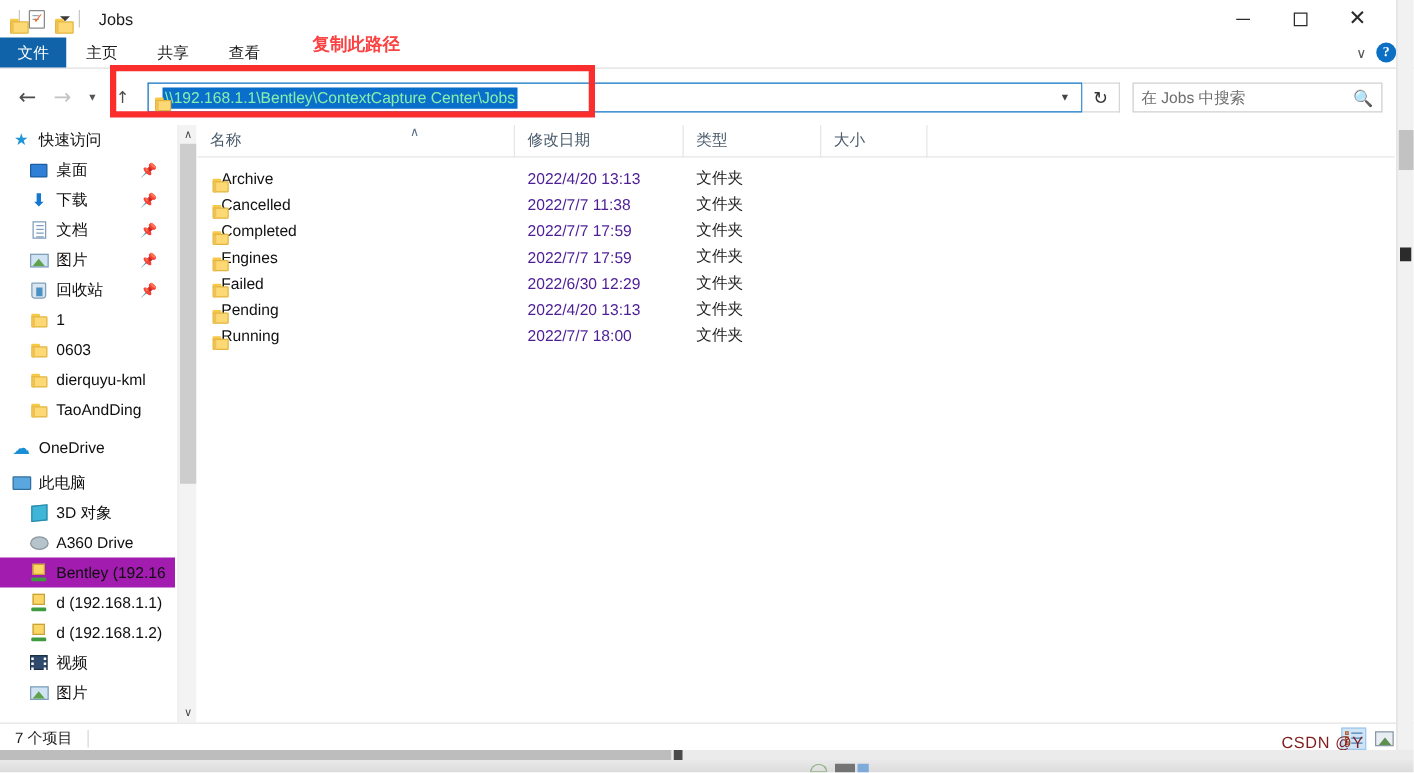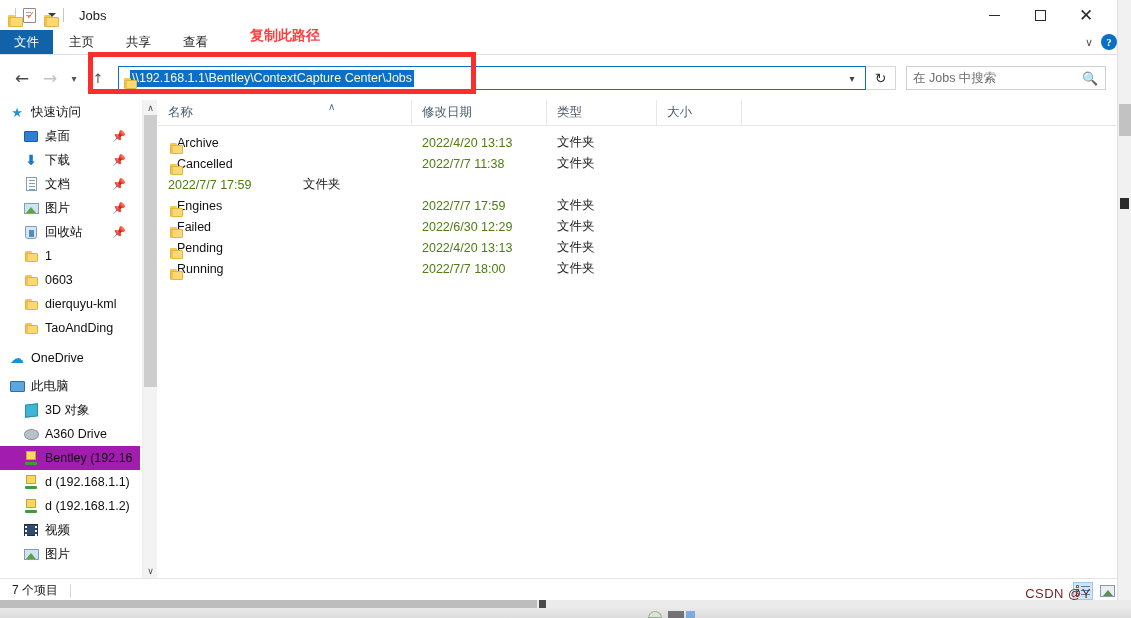--- a/index.html
+++ b/index.html
@@ -110,21 +110,21 @@
   .navbtn.hist { color: #555; font-size: 10px; width: 20px; }
   .navbtn.up   { color: #4c4c4c; font-size: 13px; }
 
   .addrbox {
     height: 24px; border: 1px solid #0a72c4; background: #fff;
     display: flex; align-items: center; flex: 0 0 auto;
     width: 748px; margin-left: 6px;
   }
   .addr-folder { margin: 0 6px 0 5px; }
   .addr-text {
-    background: #0a6ecb; color: #fef9c3; font-size: 12.5px;
+    background: #0a6ecb; color: #86efac; font-size: 12.5px;
     padding: 1px 2px 2px 2px; white-space: nowrap;
   }
   .addr-caret {
     margin-left: auto; width: 26px; text-align: center; color: #444;
     font-size: 10px;
   }
   .refresh {
     width: 30px; height: 24px; display: flex; align-items: center;
     justify-content: center; color: #333; font-size: 14px;
     border: 1px solid #d6d6d6; border-left: none; background: #fff;
@@ -257,21 +257,21 @@
   .sortcaret {
     position: absolute; left: 170px; top: 1px; color: #5b7085; font-size: 10px;
   }
   .row {
     display: flex; align-items: center; height: 21px; font-size: 12.5px;
     color: #111;
   }
   .row .cell { display: flex; align-items: center; }
   .cell-name { width: 254px; padding-left: 12px; }
   .cell-name .nm { margin-left: 7px; }
-  .cell-date { width: 135px; padding-left: 10px; color: #4d7c0f; }
+  .cell-date { width: 135px; padding-left: 10px; color: #4c1d95; }
   .cell-type { width: 110px; padding-left: 10px; color: #1b1b1b; }
   .cell-size { width: 85px; padding-left: 10px; }
 
   
   .statusbar {
     position: absolute; left: 0; top: 578px; width: 1131px; height: 24px;
     background: #fff; border-top: 1px solid #e4e4e4;
     display: flex; align-items: center; font-size: 12px; color: #1b1b1b;
   }
   .statusbar .cnt { padding-left: 12px; }
@@ -633,20 +633,26 @@
           <span class="folder small"><span class="tab"></span><span class="body"></span><span class="spine"></span></span>
         </span>
         <span class="nm">Cancelled</span>
       </div>
       <div class="cell cell-date">2022/7/7 11:38</div>
       <div class="cell cell-type">文件夹</div>
       <div class="cell cell-size"></div>
     </div>
 
     <div class="row">
+      <div class="cell cell-name">
+        <span class="ico">
+          <span class="folder small"><span class="tab"></span><span class="body"></span><span class="spine"></span></span>
+        </span>
+        <span class="nm">Completed</span>
+      </div>
       <div class="cell cell-date">2022/7/7 17:59</div>
       <div class="cell cell-type">文件夹</div>
       <div class="cell cell-size"></div>
     </div>
 
     <div class="row">
       <div class="cell cell-name">
         <span class="ico">
           <span class="folder small"><span class="tab"></span><span class="body"></span><span class="spine"></span></span>
         </span>

